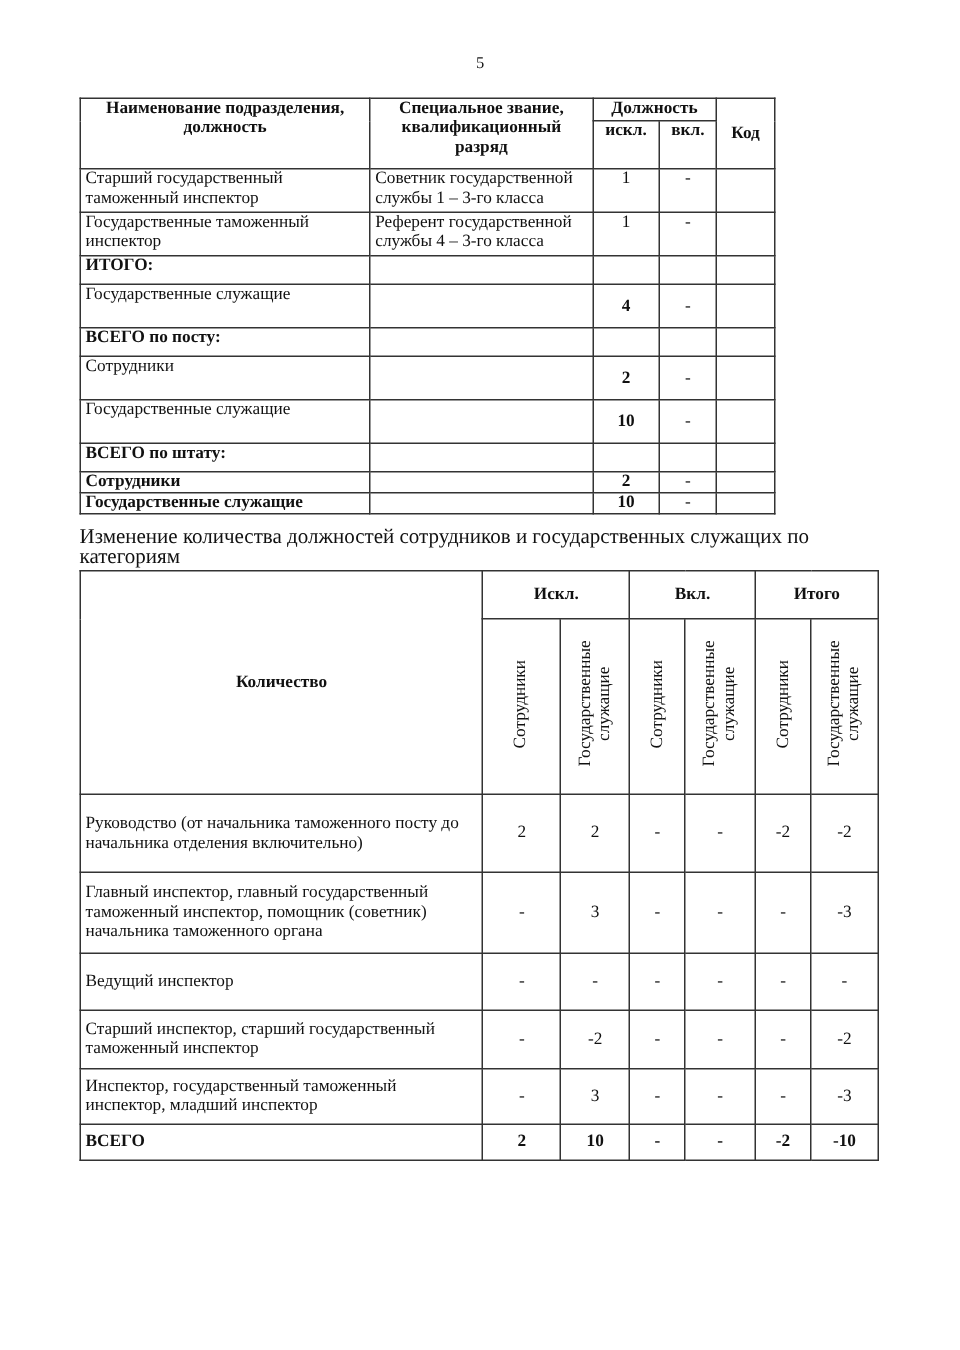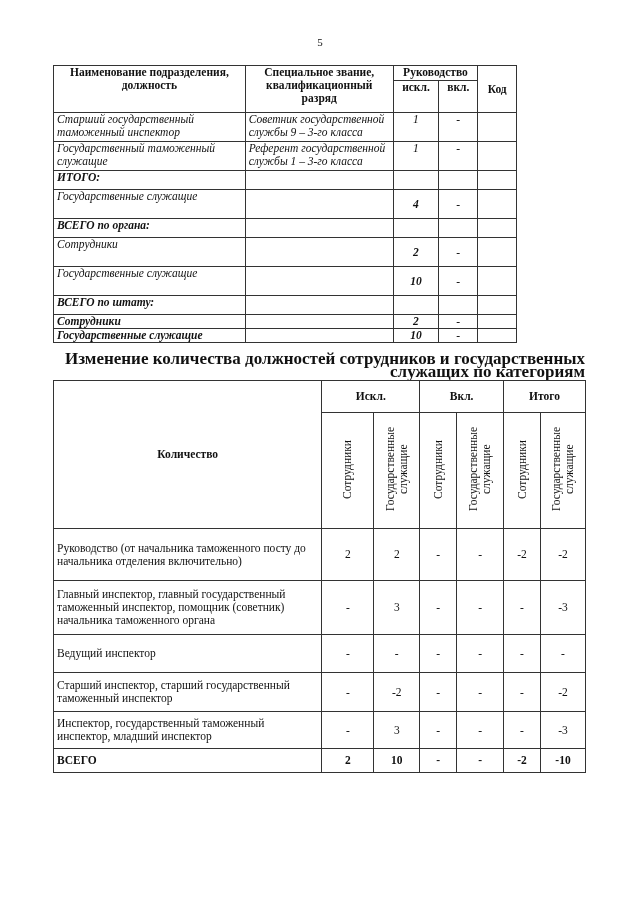--- a/index.html
+++ b/index.html
@@ -7,26 +7,26 @@
          font-family: "Liberation Serif", "DejaVu Serif", serif; color: #111; }
   .page-num { position: absolute; top: 36px; left: 0; width: 640px; text-align: center; font-size: 11px; }
   table { border-collapse: collapse; position: absolute; }
   td, th { border: 1px solid #333; padding: 0 3px; font-size: 11.5px; line-height: 13px; vertical-align: top; }
   th { font-weight: bold; text-align: center; vertical-align: top; }
   .c { text-align: center; }
   .b { font-weight: bold; }
   .vm { vertical-align: middle; }
 
   #t1 { left: 53px; top: 65px; width: 464px; }
-  #t1 td { height: 13px; font-style: italic; }
+  #t1 td { height: 13px; }
   #t1 .rowtall td { height: 28px; }
   #t1 .row17 td { height: 18px; }
 
-  .title2 { position: absolute; left: 53px; width: 532px; top: 352px; text-align: right;
-            font-weight: bold; font-size: 17px; line-height: 13px; }
+  .title2 { position: absolute; left: 53px; width: 532px; top: 352px; text-align: left;
+            font-weight: normal; font-size: 14px; line-height: 13px; }
 
   #t2 { left: 53px; top: 380px; width: 533px; }
   #t2 td, #t2 th { vertical-align: middle; }
   #t2 .vert { height: 112px; padding: 0; text-align: center; }
   .vtext { writing-mode: vertical-rl; transform: rotate(180deg); font-weight: normal; font-size: 11.5px;
            line-height: 13px; display: inline-block; text-align: center; }
   #t2 .num { text-align: center; }
 </style>
 </head>
 <body>
@@ -38,57 +38,57 @@
     <col style="width:239px">
       <col style="width:165px">
       <col style="width:49px">
       <col style="width:42px">
       <col style="width:45px">
   </colgroup>
   <tbody>
       <tr>
     <th rowspan="2" style="height:46px">Наименование подразделения, должность</th>
     <th rowspan="2">Специальное звание, квалификационный разряд</th>
-    <th colspan="2" style="height:14px">Руководство</th>
+    <th colspan="2" style="height:14px">Должность</th>
     <th rowspan="2" class="vm">Код</th>
   </tr>
   <tr>
     <th style="height:31px">искл.</th>
     <th>вкл.</th>
   </tr>
   <tr class="rowtall">
     <td>Старший государственный таможенный инспектор</td>
-    <td>Советник государственной службы 9 – 3-го класса</td>
+    <td>Советник государственной службы 1 – 3-го класса</td>
     <td class="c">1</td>
     <td class="c">-</td>
     <td></td>
   </tr>
   <tr class="rowtall">
-    <td>Государственный таможенный служащие</td>
-    <td>Референт государственной службы 1 – 3-го класса</td>
+    <td>Государственные таможенный инспектор</td>
+    <td>Референт государственной службы 4 – 3-го класса</td>
     <td class="c">1</td>
     <td class="c">-</td>
     <td></td>
   </tr>
   <tr class="row17">
     <td class="b">ИТОГО:</td>
     <td></td>
     <td class="c b"></td>
     <td class="c"></td>
     <td></td>
   </tr>
   <tr class="rowtall">
     <td class="vm" style="vertical-align:top">Государственные служащие</td>
     <td></td>
     <td class="c b vm">4</td>
     <td class="c vm">-</td>
     <td></td>
   </tr>
   <tr class="row17">
-    <td class="b">ВСЕГО по органа:</td>
+    <td class="b">ВСЕГО по посту:</td>
     <td></td>
     <td class="c b"></td>
     <td class="c"></td>
     <td></td>
   </tr>
   <tr class="rowtall">
     <td>Сотрудники</td>
     <td></td>
     <td class="c b vm">2</td>
     <td class="c vm">-</td>

